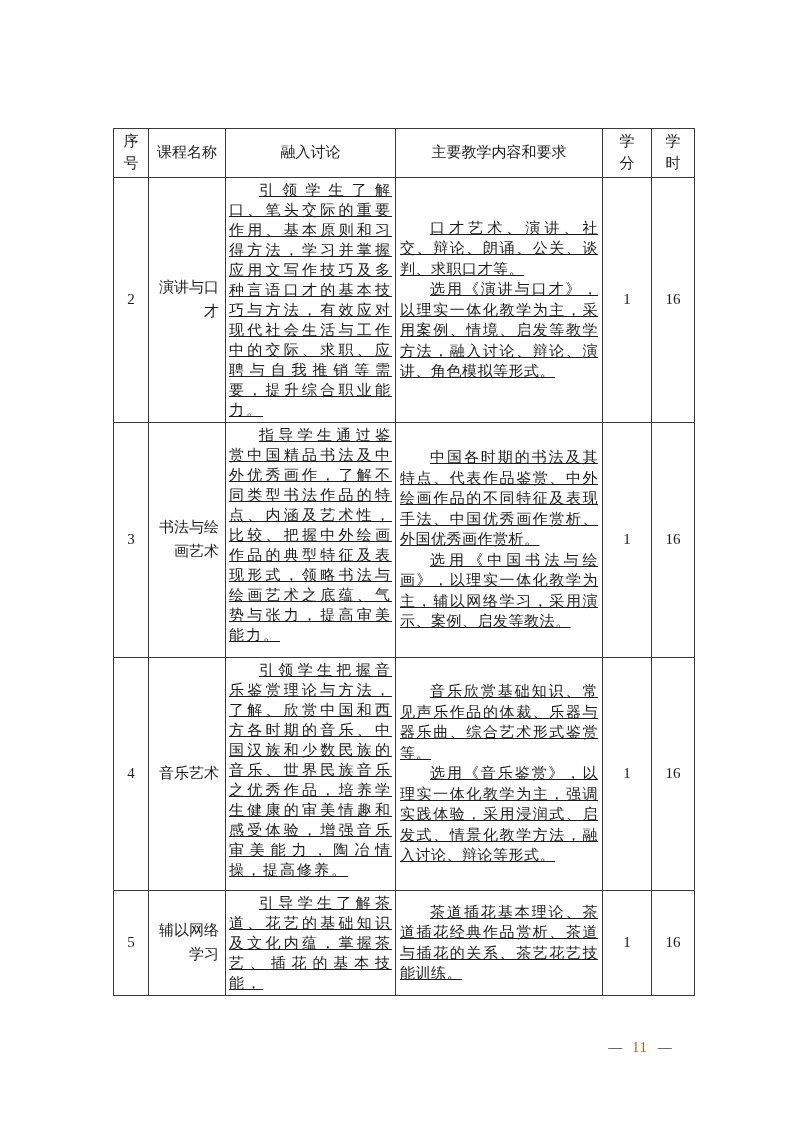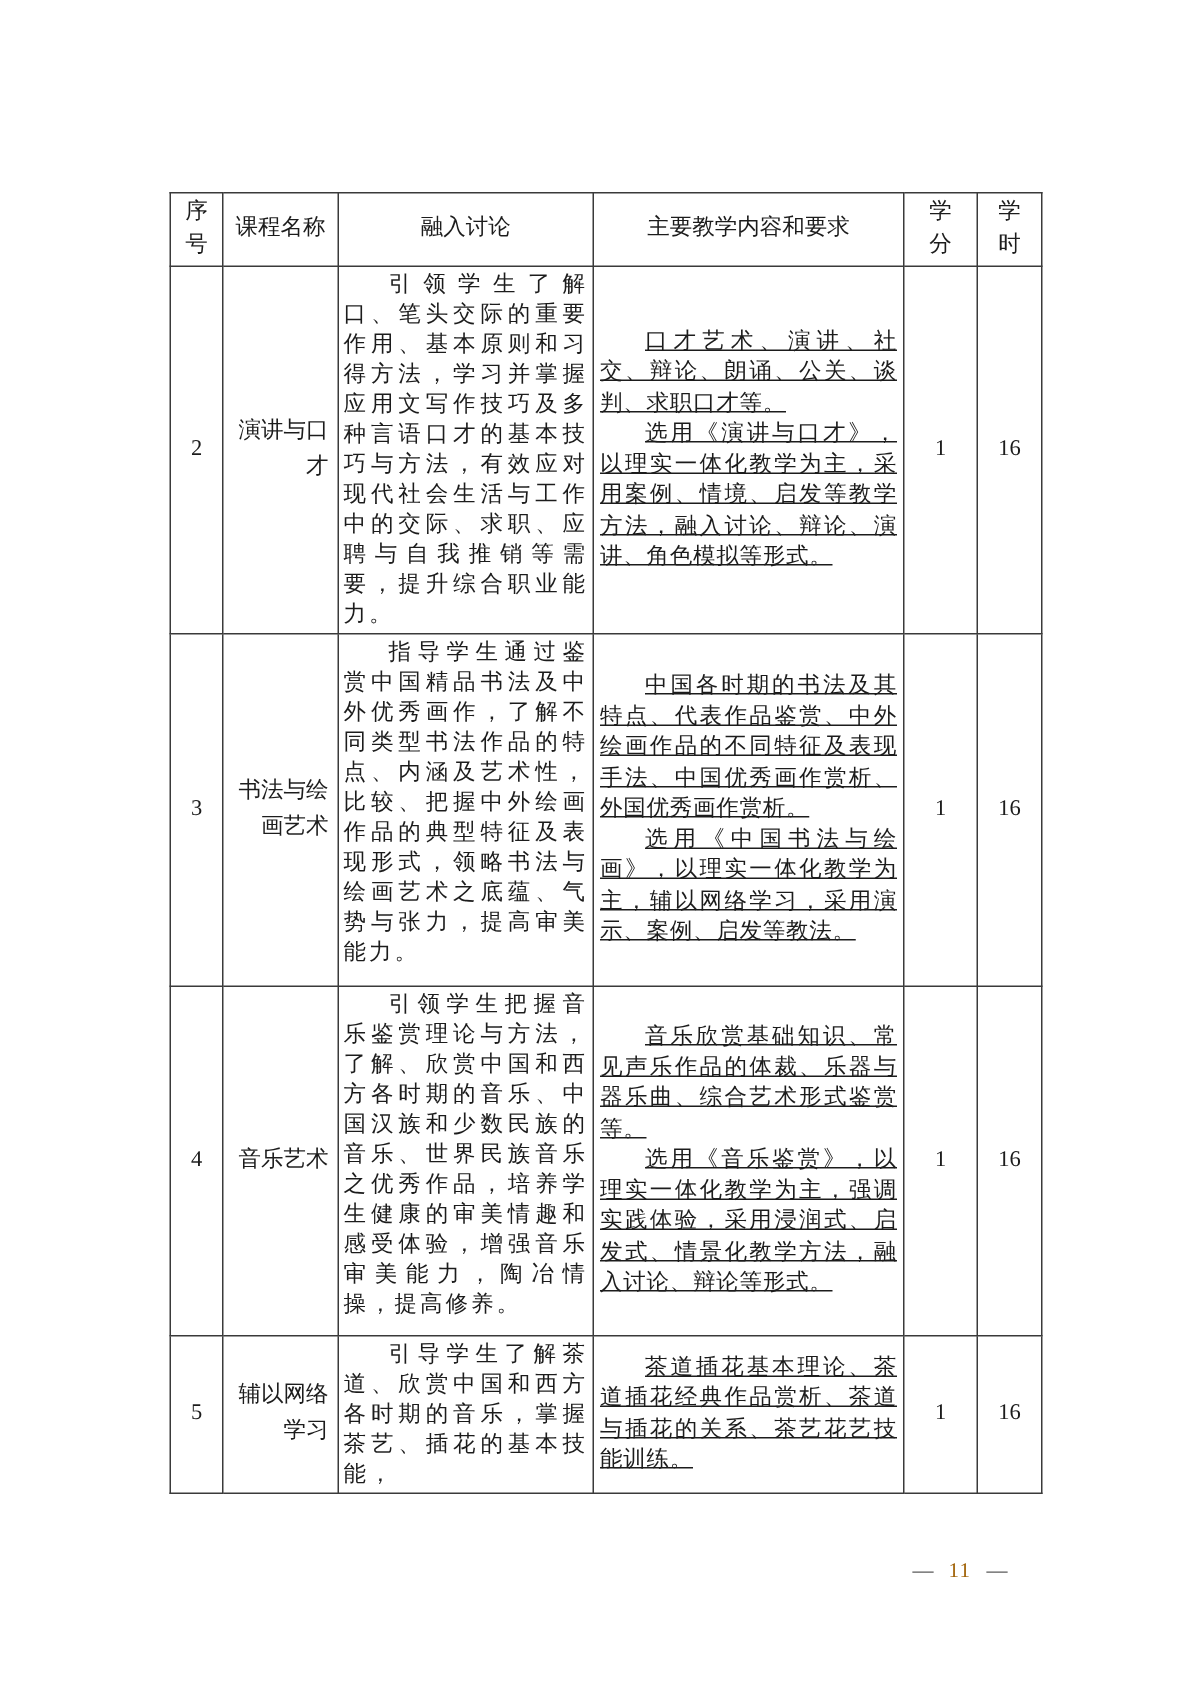--- a/index.html
+++ b/index.html
@@ -38,20 +38,21 @@
 
   td.c-no, td.c-credit, td.c-hours { text-align: center; }
   td.c-name { text-align: right; line-height: 1.55; padding: 0 6px; }
 
   td.c-obj { vertical-align: top; padding: 2px 3px; }
   td.c-obj p {
     text-indent: 2em;
     text-align: justify;
     line-height: 20px;
     letter-spacing: 2px;
+    text-decoration: underline;
   }
   td.c-content { vertical-align: middle; padding: 2px 4px; text-decoration: underline; }
   td.c-content p {
     text-indent: 2em;
     text-align: justify;
     line-height: 20.5px;
     letter-spacing: 0.5px;
   }
 
   .footer {
@@ -129,21 +130,21 @@
           <p>音乐欣赏基础知识、常见声乐作品的体裁、乐器与器乐曲、综合艺术形式鉴赏等。</p>
           <p>选用《音乐鉴赏》，以理实一体化教学为主，强调实践体验，采用浸润式、启发式、情景化教学方法，融入讨论、辩论等形式。</p>
         </td>
         <td class="c-credit">1</td>
         <td class="c-hours">16</td>
       </tr>
       <tr class="r5">
         <td class="c-no">5</td>
         <td class="c-name">辅以网络学习</td>
         <td class="c-obj">
-          <p>引导学生了解茶道、欣赏中国和西方各时期的音乐，掌握茶艺、插花的基本技能，</p>
+          <p>引导学生了解茶道、花艺的基础知识及文化内蕴，掌握茶艺、插花的基本技能，</p>
         </td>
         <td class="c-content">
           <p>茶道插花基本理论、茶道插花经典作品赏析、茶道与插花的关系、茶艺花艺技能训练。</p>
         </td>
         <td class="c-credit">1</td>
         <td class="c-hours">16</td>
       </tr>
     </tbody>
   </table>
 

